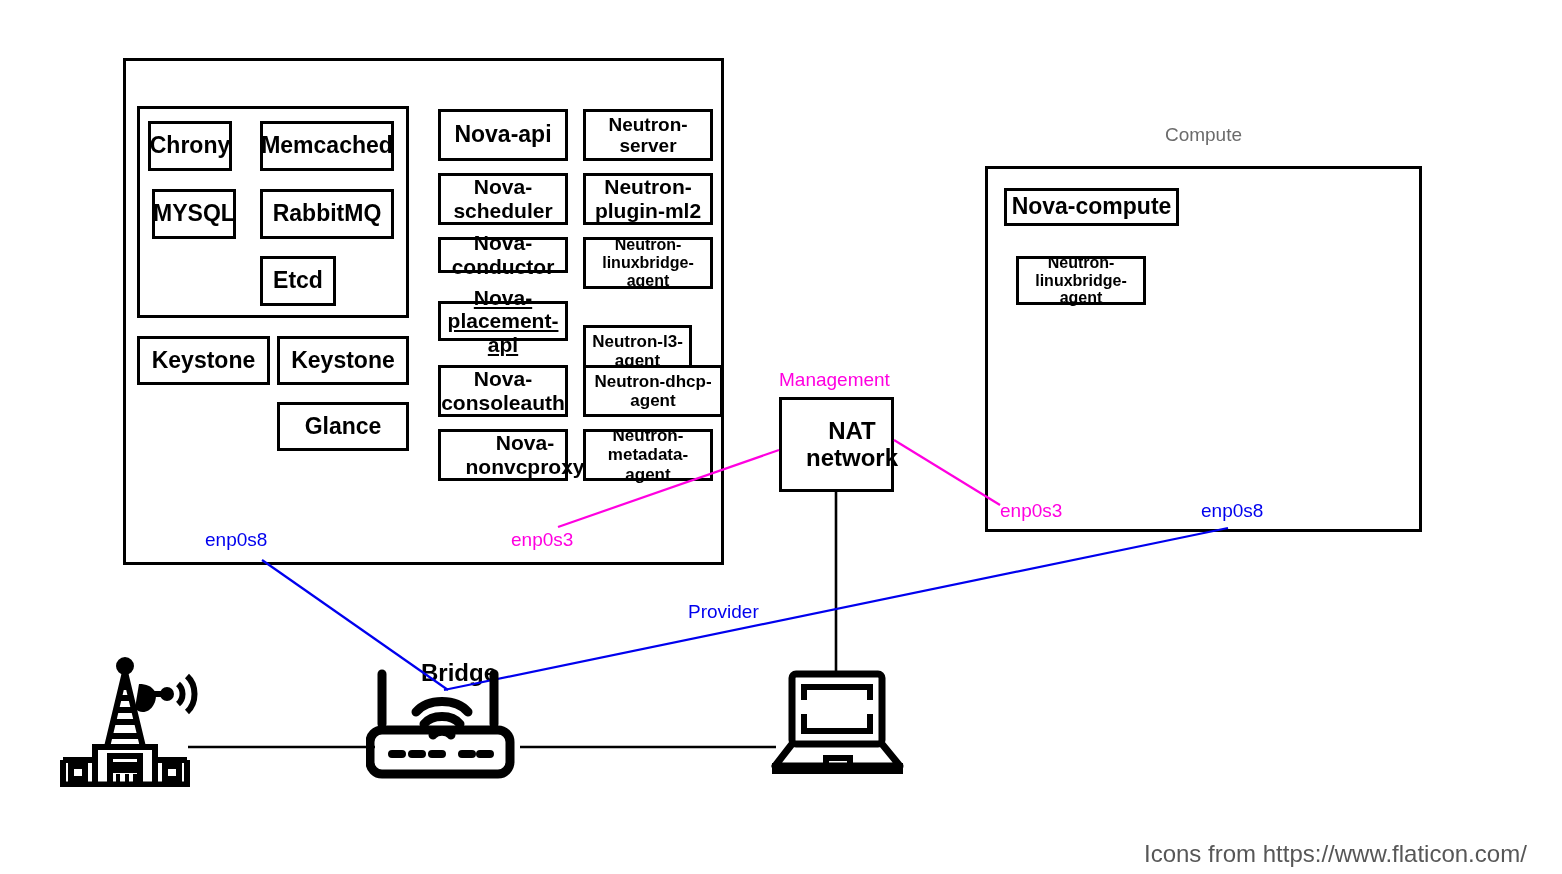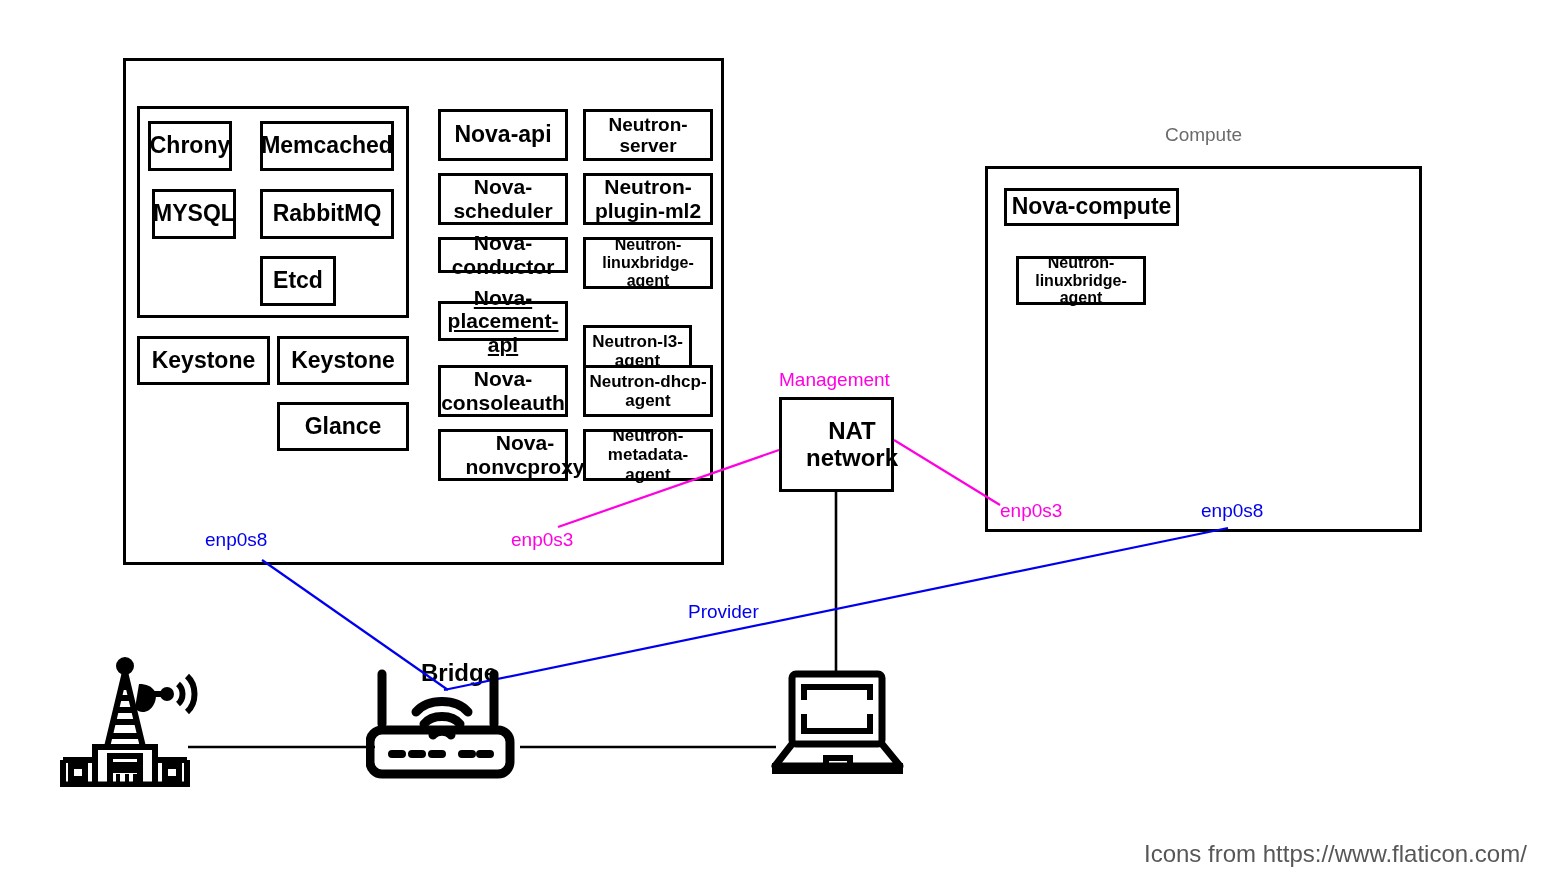--- a/index.html
+++ b/index.html
@@ -125,21 +125,21 @@
   <div class="svc f21" style="left:438px; top:173px; width:130px; height:52px;">Nova-scheduler</div>
   <div class="svc f21" style="left:438px; top:237px; width:130px; height:36px;">Nova-conductor</div>
   <div class="svc f21" style="left:438px; top:301px; width:130px; height:40px;text-decoration:underline;">Nova-placement-api</div>
   <div class="svc f21" style="left:438px; top:365px; width:130px; height:52px;">Nova-consoleauth</div>
   <div class="svc f21" style="left:438px; top:429px; width:130px; height:52px;padding-left:47px;">Nova-nonvcproxy</div>
 
   <div class="svc f19" style="left:583px; top:109px; width:130px; height:52px;">Neutron-server</div>
   <div class="svc f21" style="left:583px; top:173px; width:130px; height:52px;">Neutron-plugin-ml2</div>
   <div class="svc f16" style="left:583px; top:237px; width:130px; height:52px;">Neutron-linuxbridge-agent</div>
   <div class="svc f17" style="left:583px; top:301px; width:109px; height:52px;margin-top:24px;">Neutron-l3-agent</div>
-  <div class="svc f17" style="left:583px; top:365px; width:130px; height:52px;">Neutron-dhcp-agent</div>
+  <div class="svc f17" style="left:583px; top:365px; width:140px; height:52px;">Neutron-dhcp-agent</div>
   <div class="svc f17" style="left:583px; top:429px; width:130px; height:52px;">Neutron-metadata-agent</div>
 
   <div class="net-label iface-b" style="left:205px; top:529px;">enp0s8</div>
   <div class="net-label iface-m" style="left:511px; top:529px;">enp0s3</div>
 
   <div class="grp-title" style="left:985px; top:124px; width:437px;">Compute</div>
   <div class="group-box" style="left:985px; top:166px; width:437px; height:366px;"></div>
 
   <div class="svc f23" style="left:1004px; top:188px; width:175px; height:38px;text-align:right;">Nova-compute</div>
   <div class="svc f16" style="left:1016px; top:256px; width:130px; height:49px;">Neutron-linuxbridge-agent</div>

